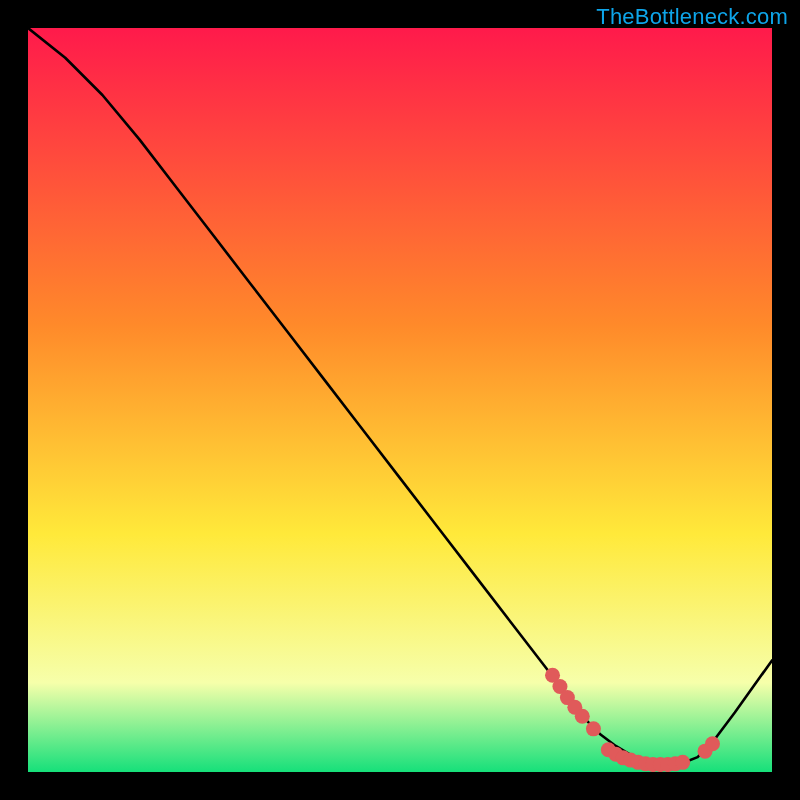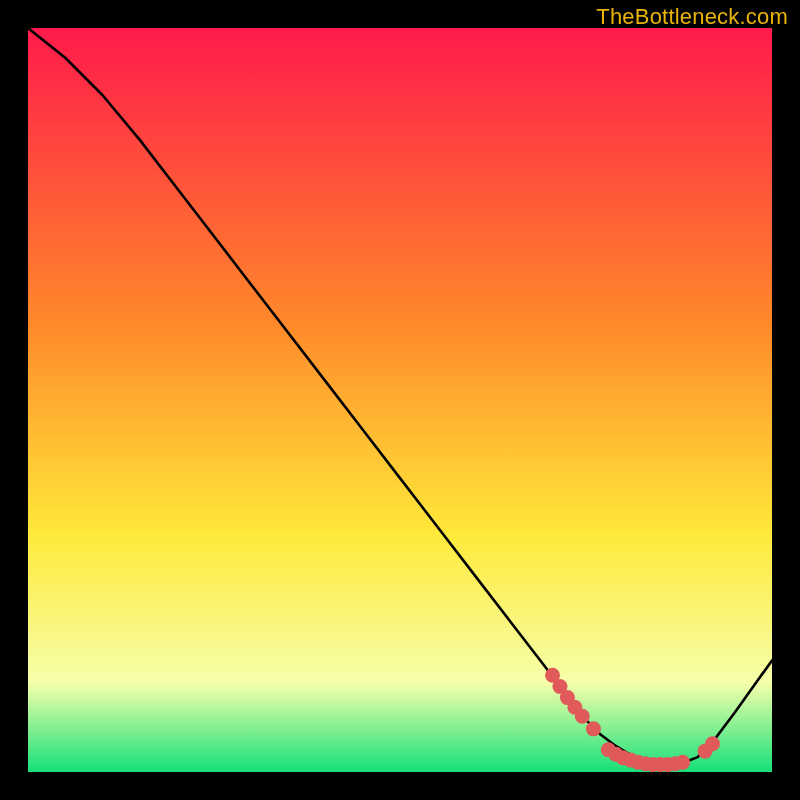--- a/index.html
+++ b/index.html
@@ -14,21 +14,21 @@
   .frame {
     position: relative;
     width: 800px;
     height: 800px;
     background: #000;
   }
   .watermark {
     position: absolute;
     top: 4px;
     right: 12px;
-    color: #eab308;
+    color: #0ea5e9;
     font-size: 22px;
     font-weight: 400;
     letter-spacing: 0.2px;
     z-index: 5;
   }
   .plot {
     position: absolute;
     left: 28px;
     top: 28px;
     width: 744px;

